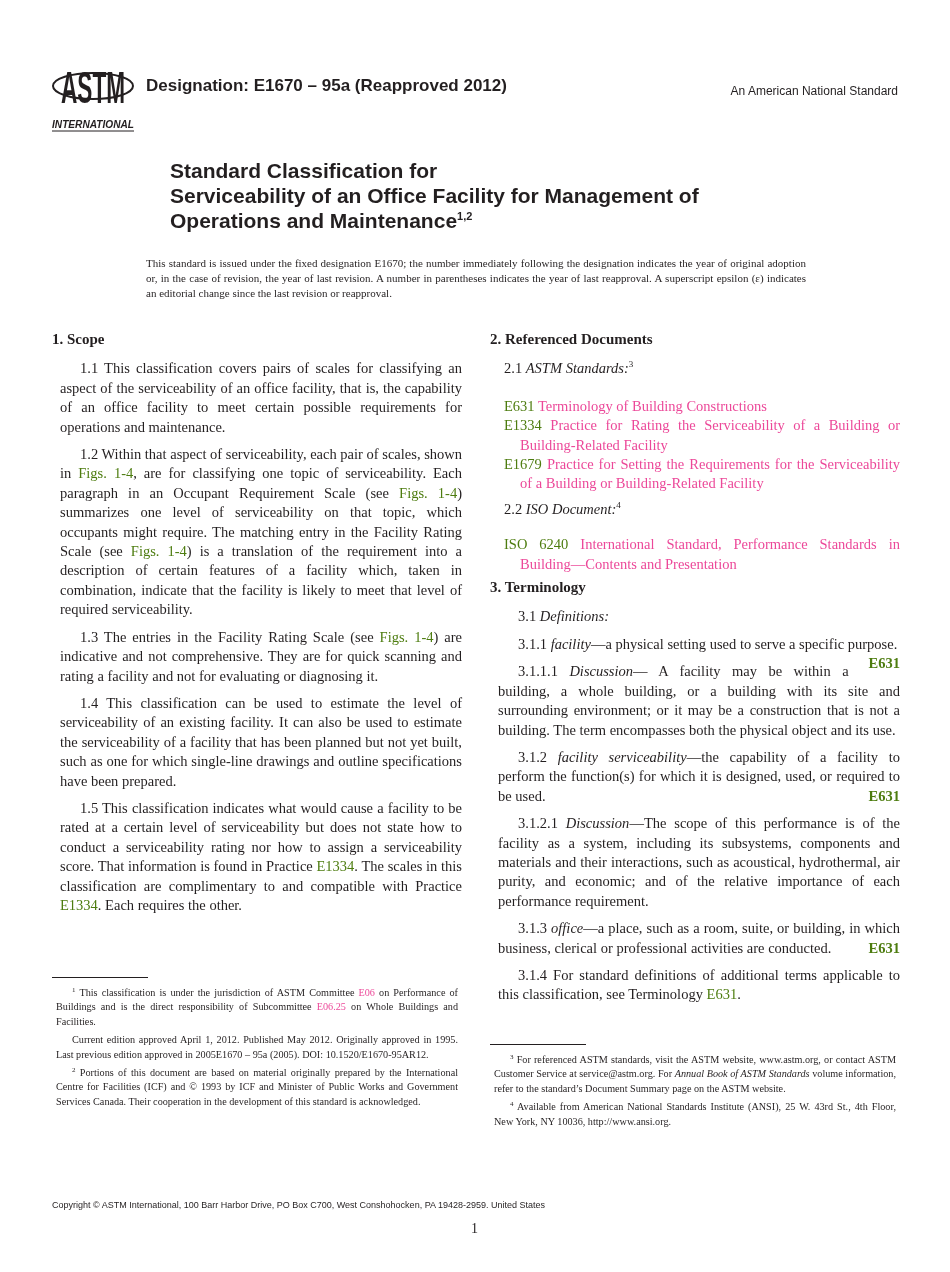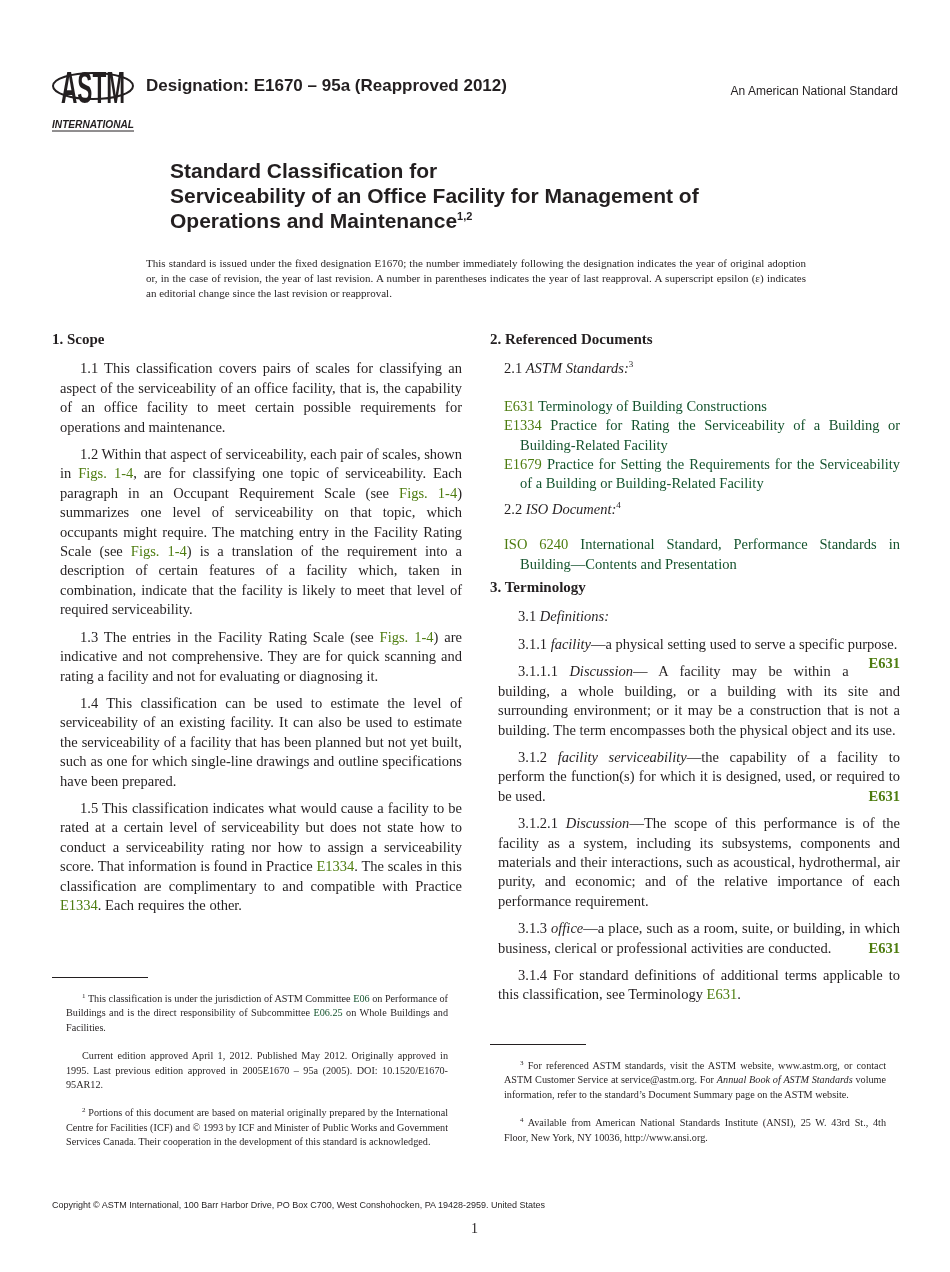--- a/index.html
+++ b/index.html
@@ -1,20 +1,20 @@
 <!DOCTYPE html>
 <html><head>
 <meta charset="utf-8">
 <style>
   html, body { margin: 0; padding: 0; background: #ffffff; }
   body { width: 950px; height: 1272px; position: relative; overflow: hidden; color: #231f20; }
   .serif { font-family: "Liberation Serif", "DejaVu Serif", serif; }
   .sans { font-family: "Liberation Sans", "DejaVu Sans", sans-serif; }
   .red { color: #4d7c0f; }
-  .blue { color: #14532d; }
+  .blue { color: #ec4899; }
 
   
   .logo { position: absolute; left: 50px; top: 56px; width: 86px; height: 76px; }
   .designation { position: absolute; left: 146px; top: 76px; font-size: 17px; font-weight: bold; white-space: nowrap; }
   .national { position: absolute; right: 52px; top: 84px; font-size: 12px; white-space: nowrap; }
 
   .title { position: absolute; left: 146px; top: 158px; font-size: 21px; font-weight: bold; line-height: 25px; width: 700px; margin-left: 24px; }
   .title sup { font-size: 11px; vertical-align: 8px; line-height: 0; }
 
   .intro { position: absolute; left: 146px; top: 256px; width: 660px; font-size: 11px; line-height: 15px; text-align: justify; }
@@ -25,21 +25,21 @@
   .col.right { left: 490px; }
   .col p { margin: 0 0 8px 8px; text-align: justify; text-indent: 20px; }
   .col h2 { font-size: 15px; font-weight: bold; margin: 0 0 10px 0; }
   .col .ref { margin: 0; padding-left: 30px; text-indent: -16px; text-align: justify; }
   .col .sub { margin: 0; padding-left: 14px; }
   .tag { float: right; font-weight: bold; }
   sup.fn { font-size: 9px; vertical-align: 6px; line-height: 0; }
 
   .rule { width: 96px; height: 1px; background: #231f20; margin: 0 0 8px 0; }
   .foot { font-size: 10.2px; line-height: 14.4px; text-align: justify; }
-  .foot p { margin: 14px; text-indent: 16px; }
+  .foot p { margin: 4px; text-indent: 16px; }
   .foot sup { font-size: 7px; vertical-align: 4px; line-height: 0; }
 
   .footnotes-left { position: absolute; left: 52px; top: 977px; width: 410px; }
   .footnotes-right { position: absolute; left: 490px; top: 1044px; width: 410px; }
 
   .copyright { position: absolute; left: 52px; top: 1200px; font-size: 9px; white-space: nowrap; }
   .pagenum { position: absolute; left: 471px; top: 1221px; font-size: 14px; }
 </style>
 </head>
 <body>

